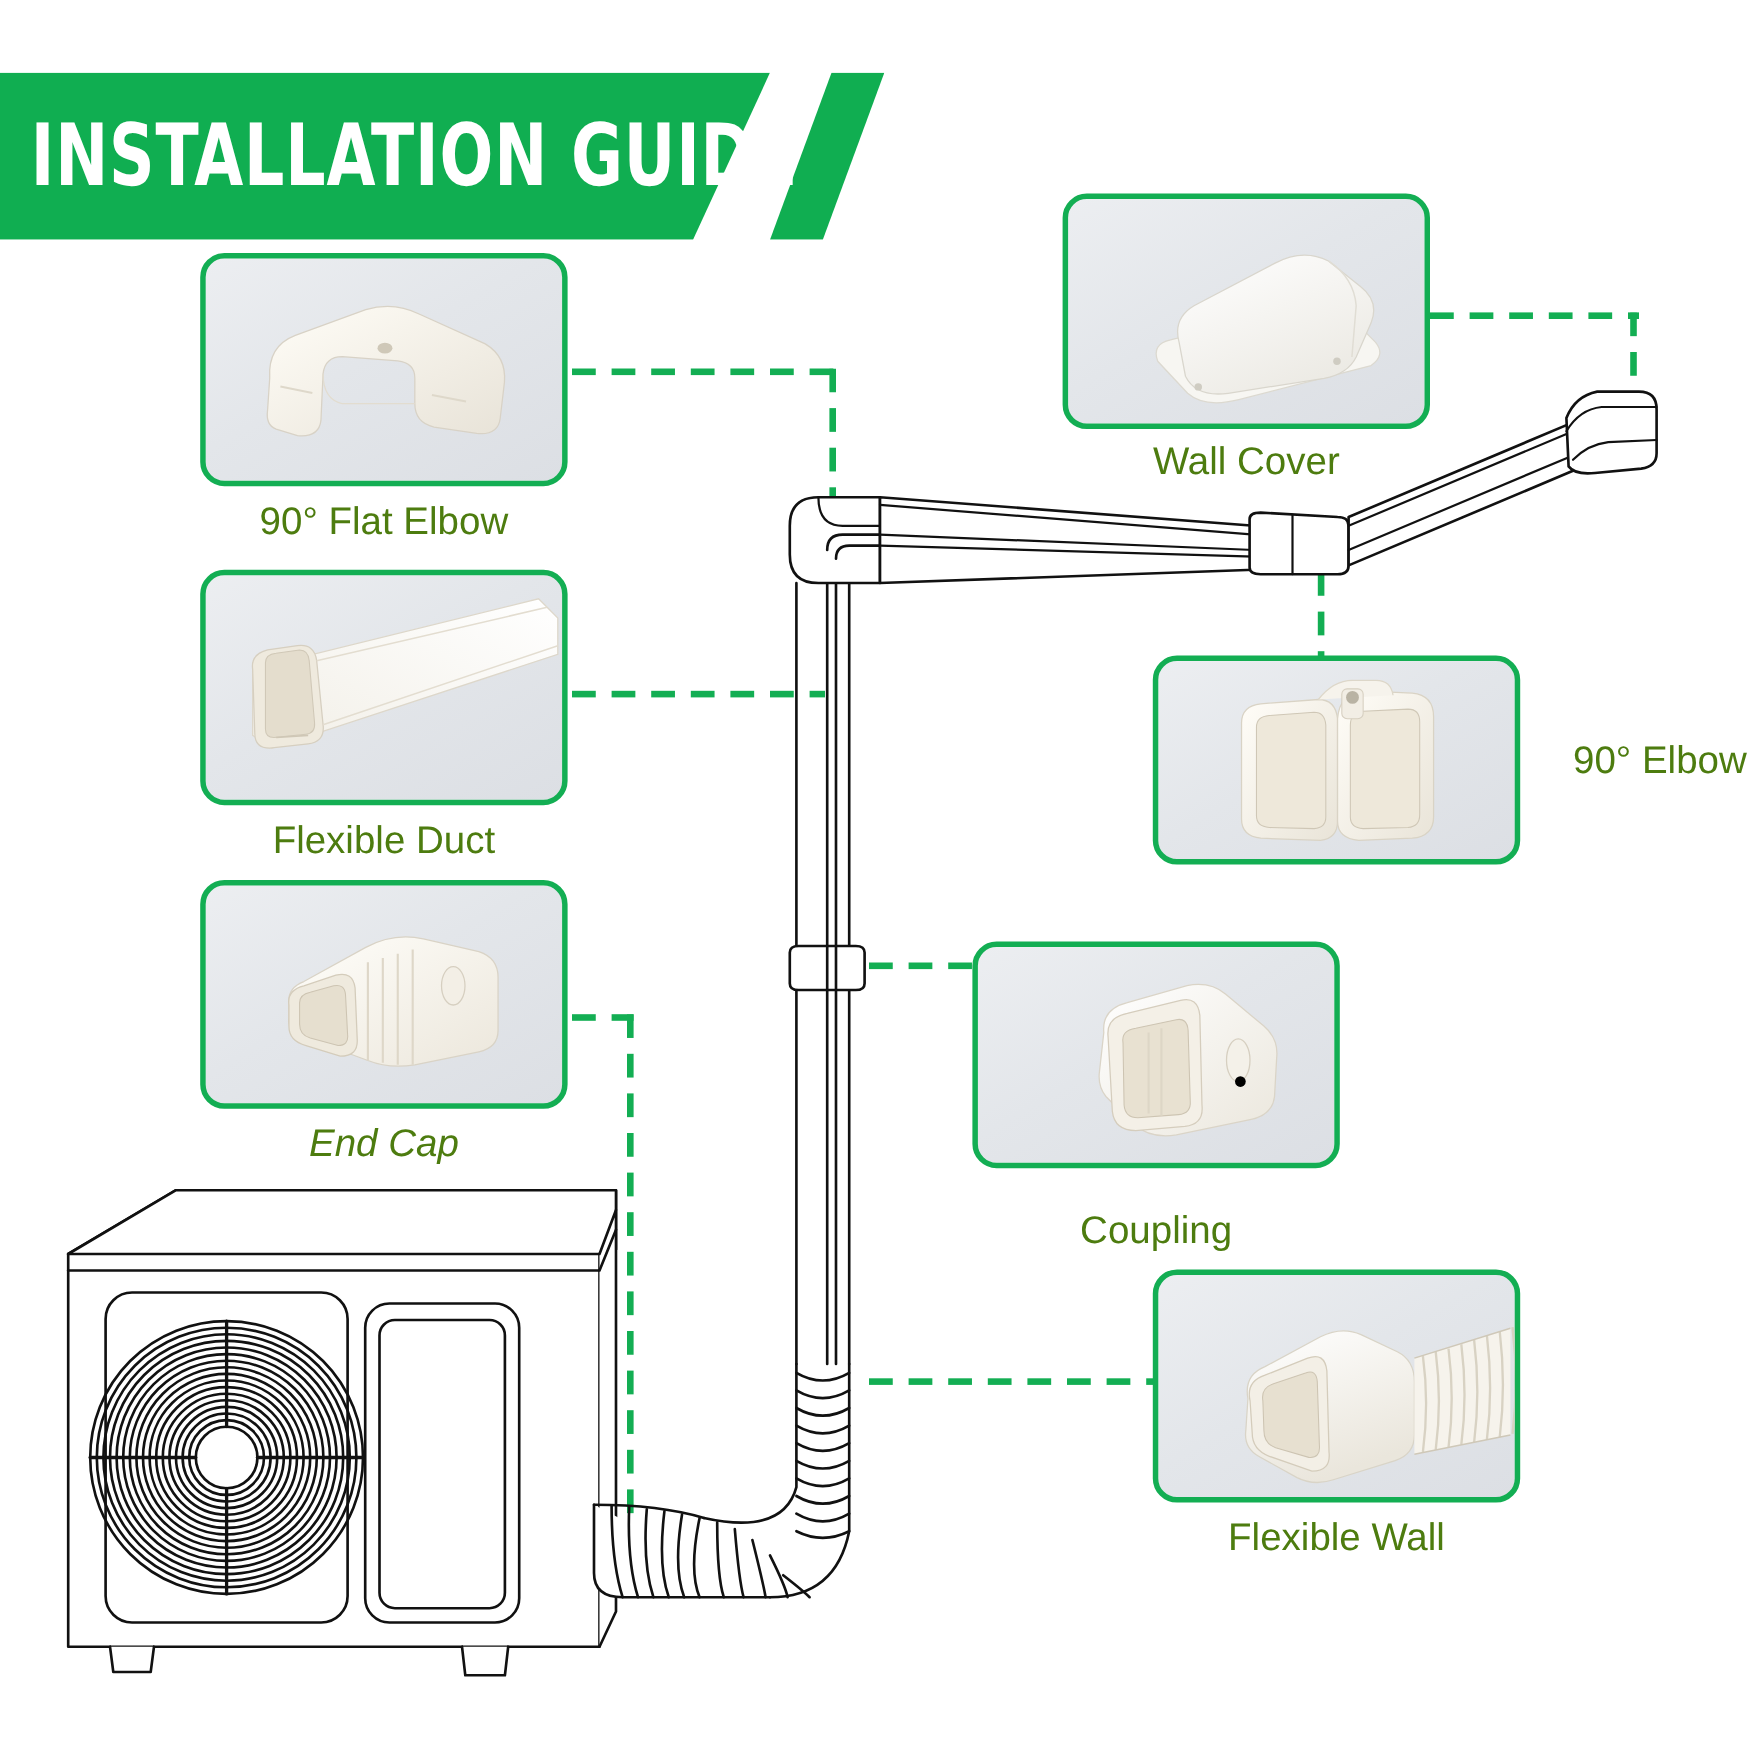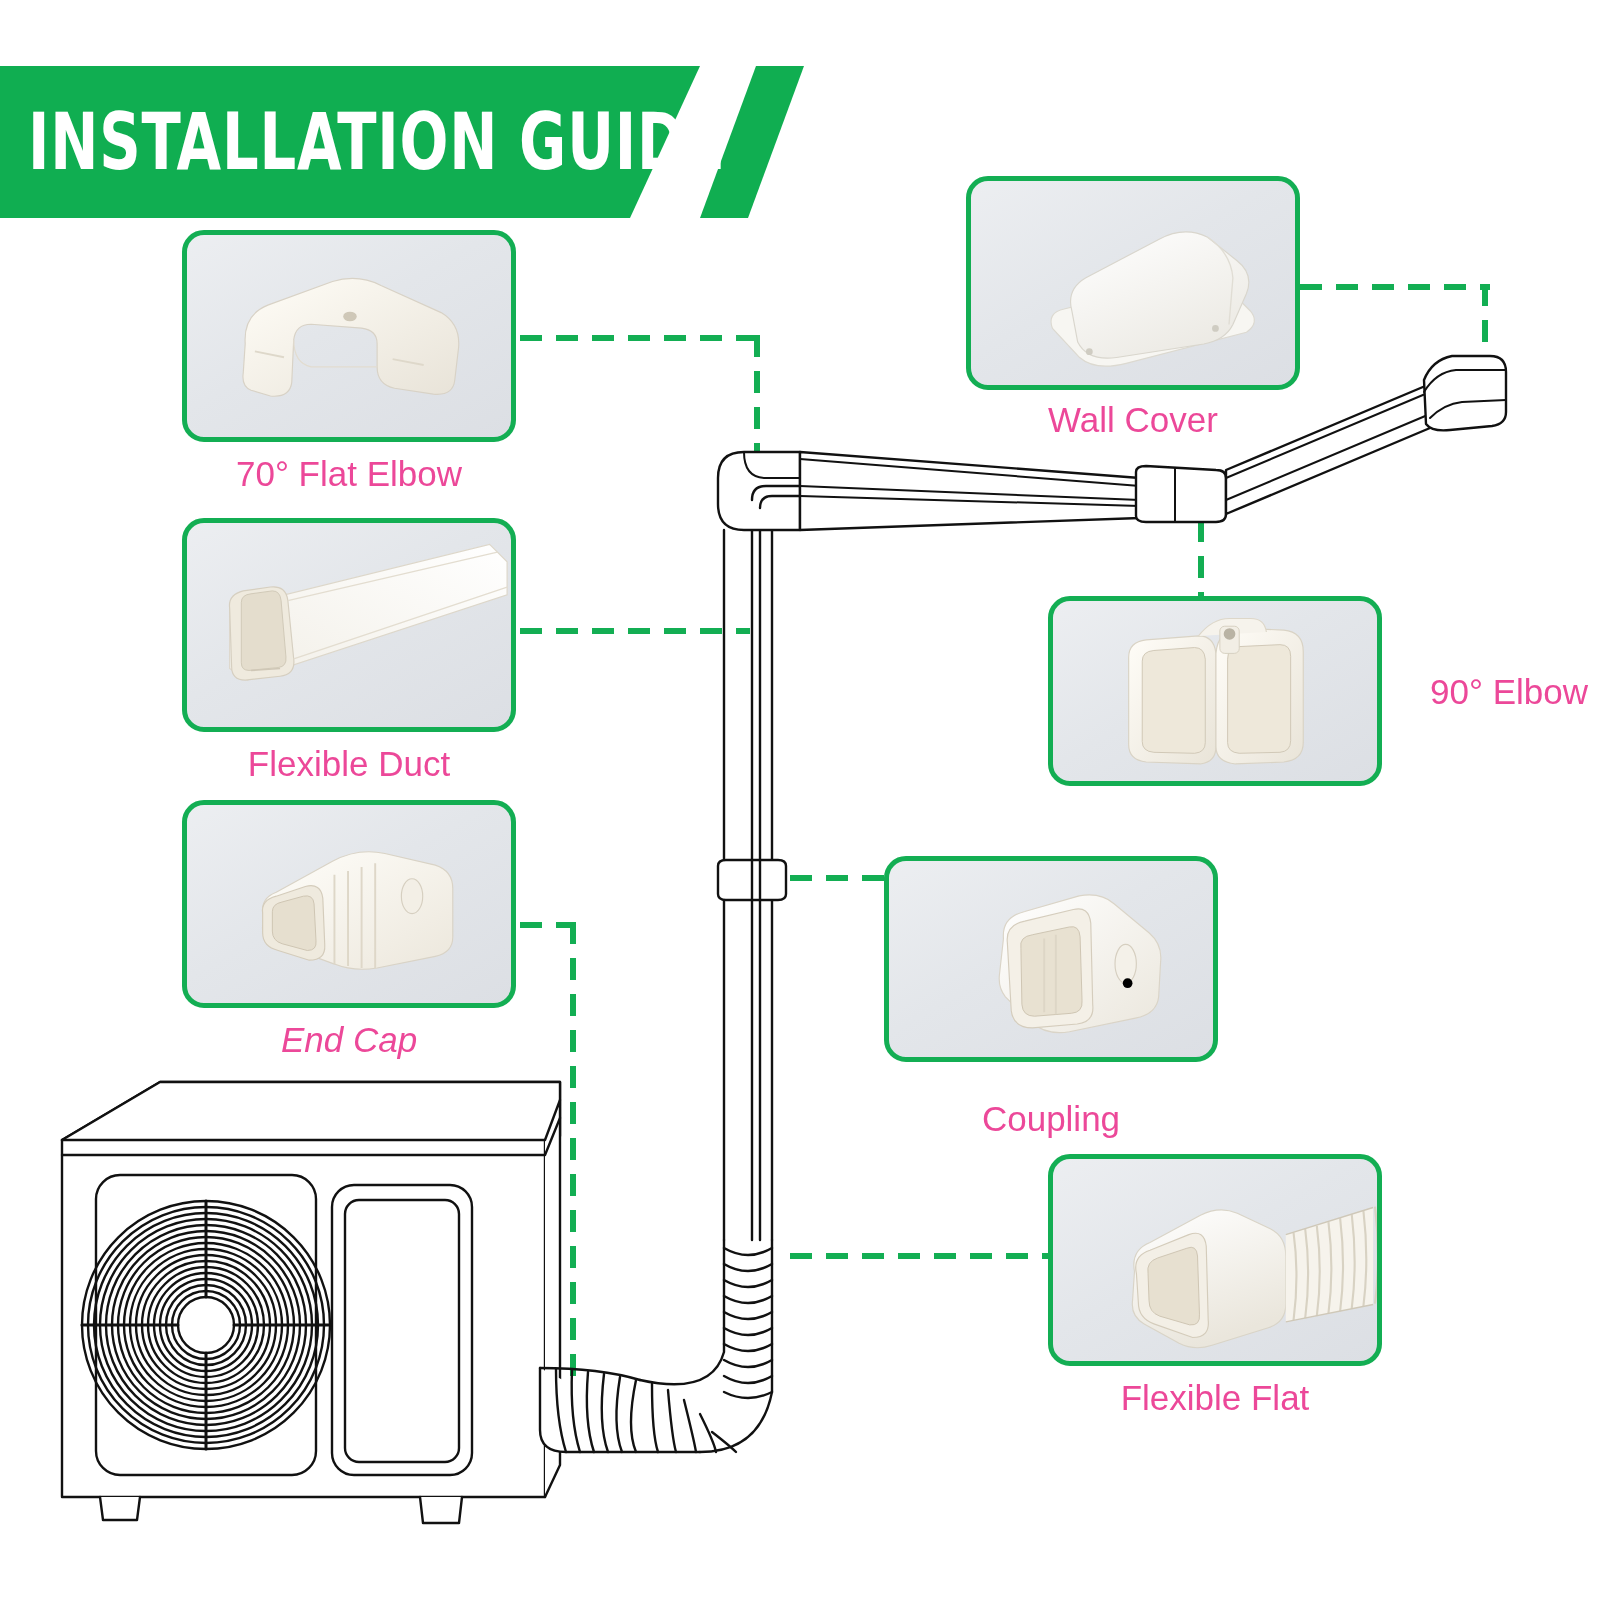--- a/index.html
+++ b/index.html
@@ -18,21 +18,21 @@
       color:#fff;font-size:78px;line-height:104px;font-weight:700;
       letter-spacing:1px;transform:scaleX(.82);transform-origin:left center;
       font-family:"DejaVu Sans Condensed","Liberation Sans",sans-serif;
       white-space:nowrap;}
 
   
   .card{position:absolute;box-sizing:border-box;border:5px solid #13AE53;
         border-radius:22px;overflow:hidden;
         background:linear-gradient(150deg,#eceef1 0%,#e3e6ea 45%,#dcdfe4 100%);}
   .card .photo{position:absolute;inset:0;}
-  .cap{position:absolute;text-align:center;color:#ec4899;
+  .cap{position:absolute;text-align:center;color:#4d7c0f;
        font-size:35px;line-height:44px;white-space:nowrap;}
   .cap.left{text-align:left;margin-left:32px;}
 
   
   .dash-h{position:absolute;height:6px;
      background-image:linear-gradient(to right,#13AE53 0 22px,transparent 22px 36px);
      background-size:36px 6px;background-repeat:repeat-x;}
   .dash-v{position:absolute;width:6px;
      background-image:linear-gradient(to bottom,#13AE53 0 22px,transparent 22px 36px);
      background-size:6px 36px;background-repeat:repeat-y;}
@@ -212,21 +212,21 @@
     <path d="M60 112 Q58 82 84 72 L150 48 Q176 40 200 52 L262 80
              Q282 92 280 116 L276 150 Q274 166 254 164 L214 158
              Q196 154 196 136 L196 112 Q196 98 180 96 L128 92
              Q112 92 110 108 L108 152 Q106 168 86 166 L66 160
              Q56 156 58 142 Z" fill="url(#gE)" stroke="#d8d2c6" stroke-width="1.2"></path>
     <path d="M110 108 Q110 132 128 136 L196 136" fill="none" stroke="#e2dccf" stroke-width="1.2"></path>
     <ellipse cx="168" cy="84" rx="7" ry="5" fill="#cfc8b8"></ellipse>
     <path d="M70 120 L100 126 M212 128 L244 134" stroke="#ded8ca" stroke-width="2" fill="none"></path>
   </svg>
 </div>
-<div class="cap" style="left:182px;top:452px;width:334px;">70° Flat Elbow</div>
+<div class="cap" style="left:182px;top:452px;width:334px;">90° Flat Elbow</div>
 
 <div class="card" style="left:182px;top:518px;width:334px;height:214px;">
   <svg class="photo" viewBox="0 0 334 214">
     <defs>
       <linearGradient id="gD" x1="0" y1="1" x2="1" y2="0">
         <stop offset="0" stop-color="#f2efe7"></stop>
           <stop offset="1" stop-color="#ffffff"></stop>
       </linearGradient>
     </defs>
     <path d="M44 88 L312 22 L330 40 L330 74 L62 162 L44 150 Z" fill="url(#gD)" stroke="#ddd7ca" stroke-width="1.2"></path>
@@ -355,13 +355,13 @@
       <path d="M272 69 Q278 116 272 162"></path>
       <path d="M284 65 Q290 113 284 159"></path>
       <path d="M296 61 Q302 110 296 157"></path>
       <path d="M308 57 Q314 107 308 154"></path>
       <path d="M320 53 Q326 104 320 152"></path>
       <path d="M332 49 Q338 101 332 149"></path>
     </g>
     <path d="M240 78 L330 50 M240 168 L330 150" stroke="#cfc8b8" stroke-width="1.4" fill="none"></path>
   </svg>
 </div>
-<div class="cap" style="left:1048px;top:1376px;width:334px;">Flexible Flat</div>
+<div class="cap" style="left:1048px;top:1376px;width:334px;">Flexible Wall</div>
 
 </body></html>

